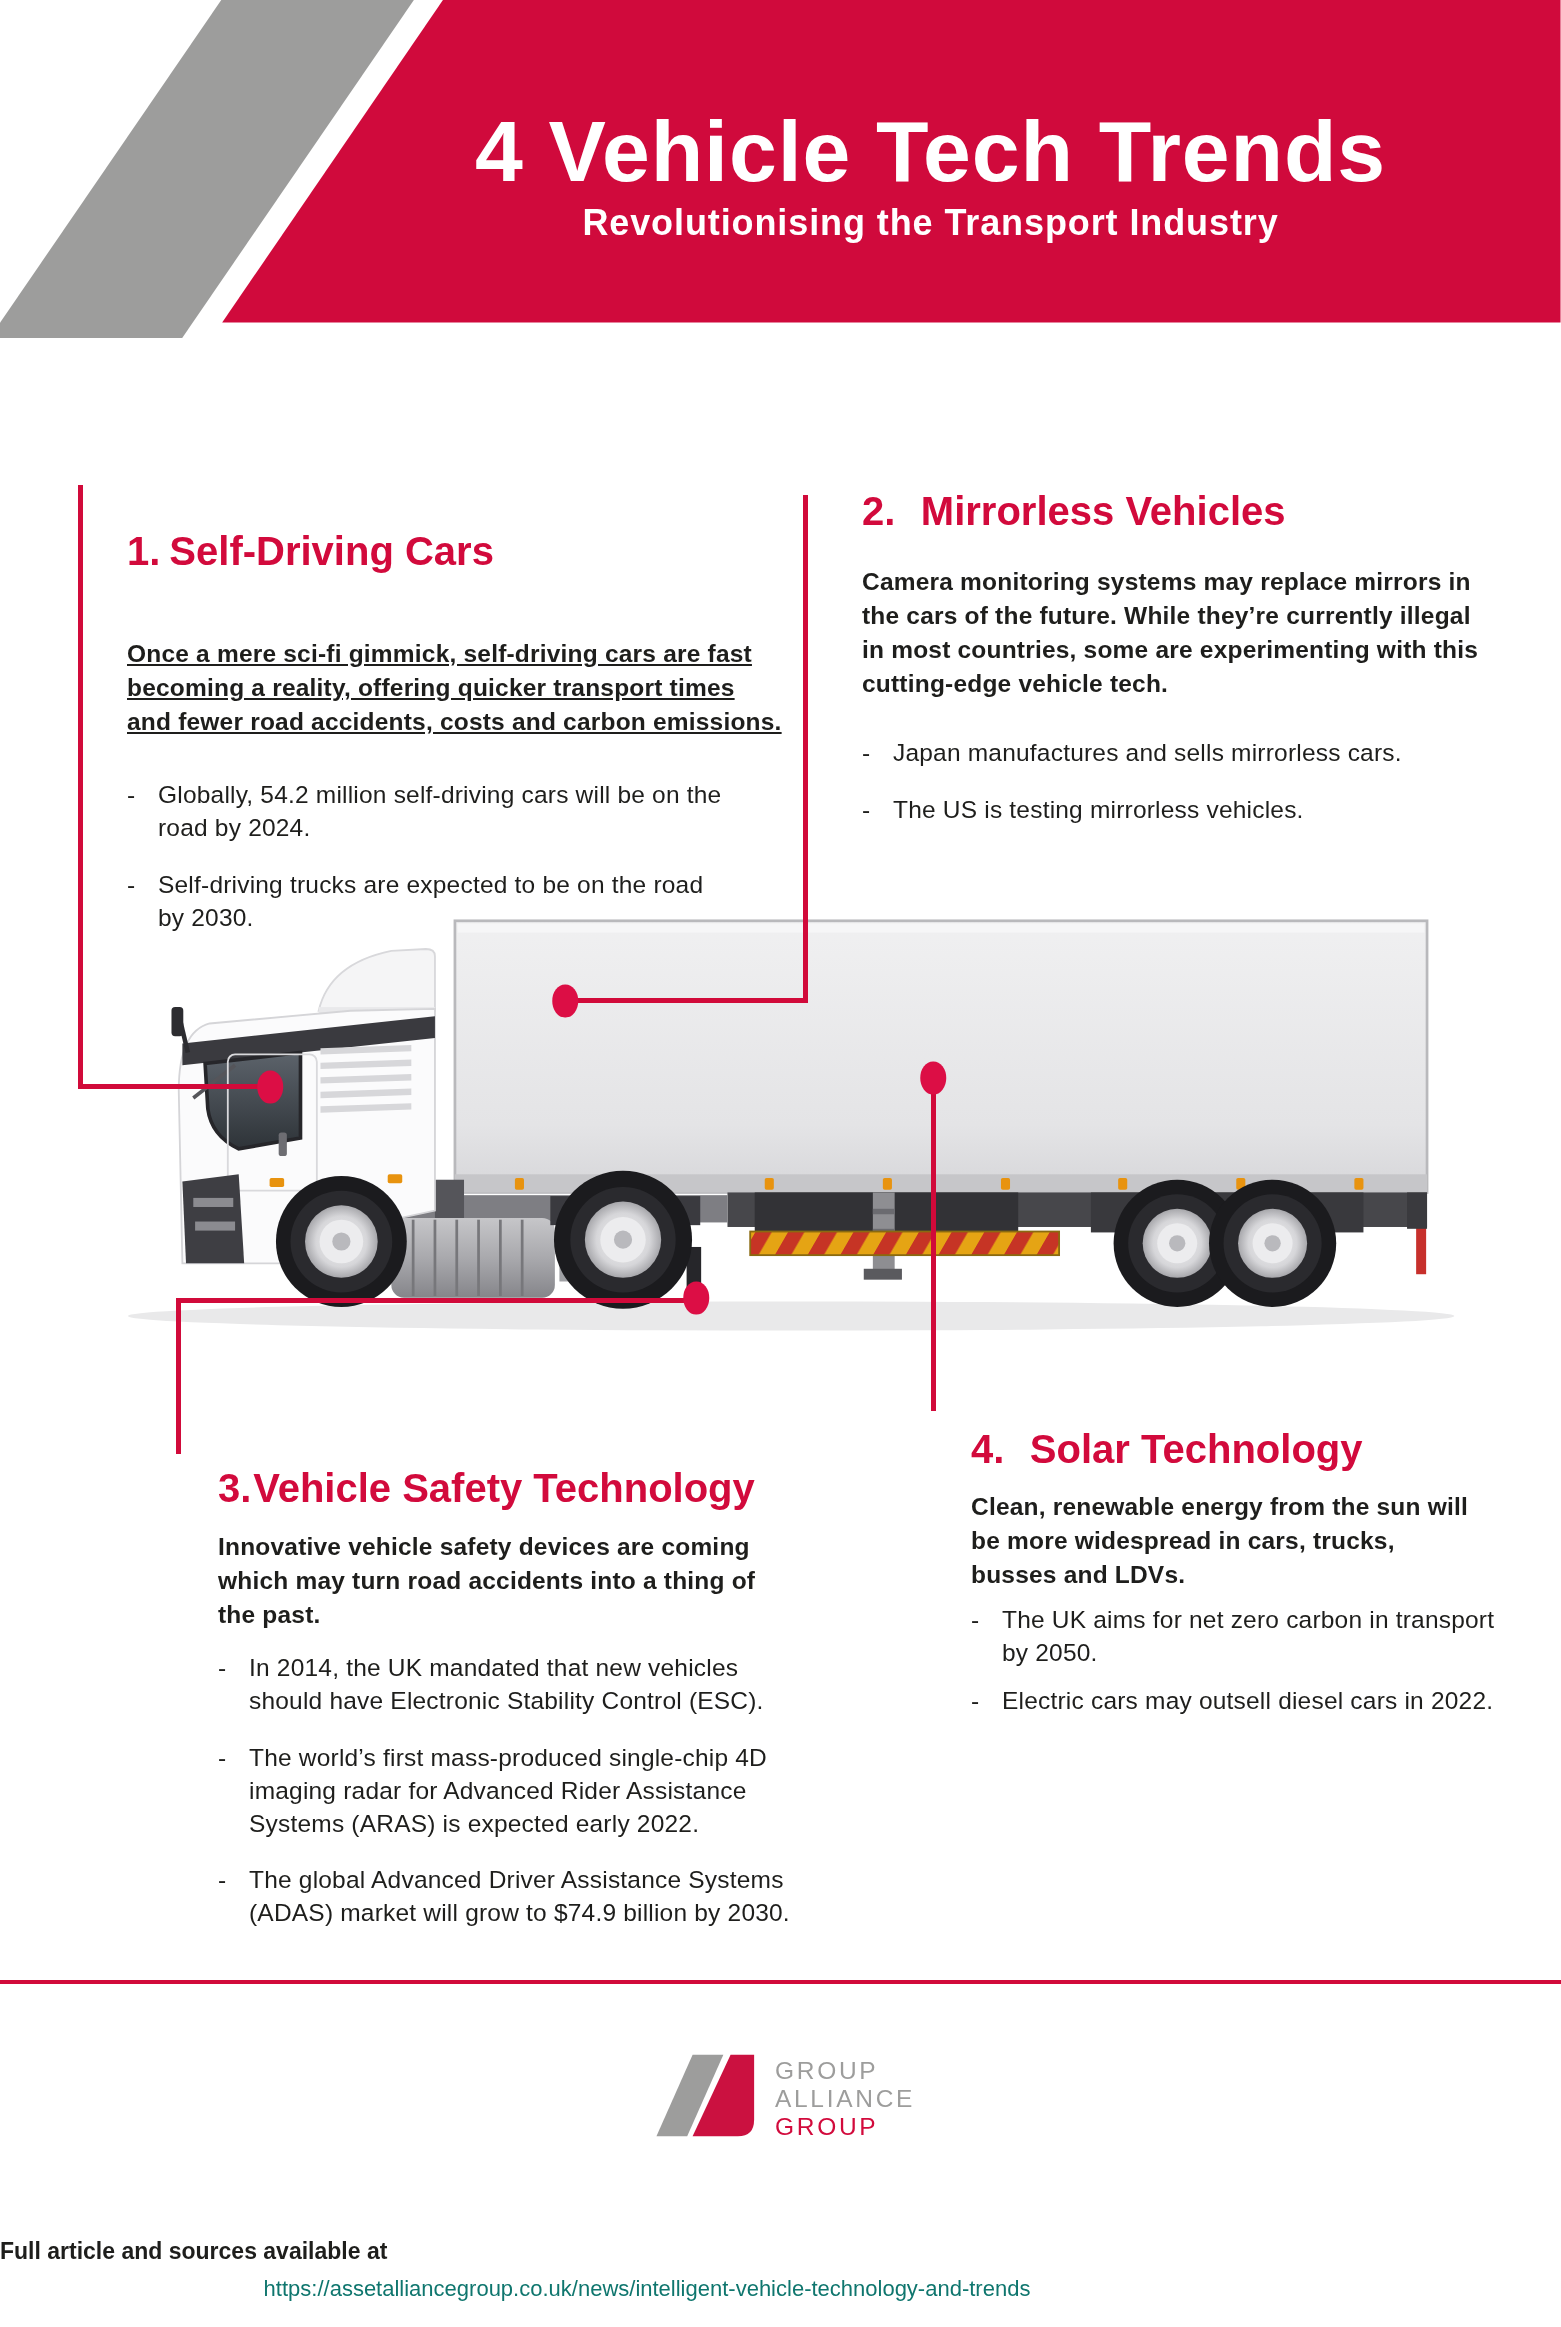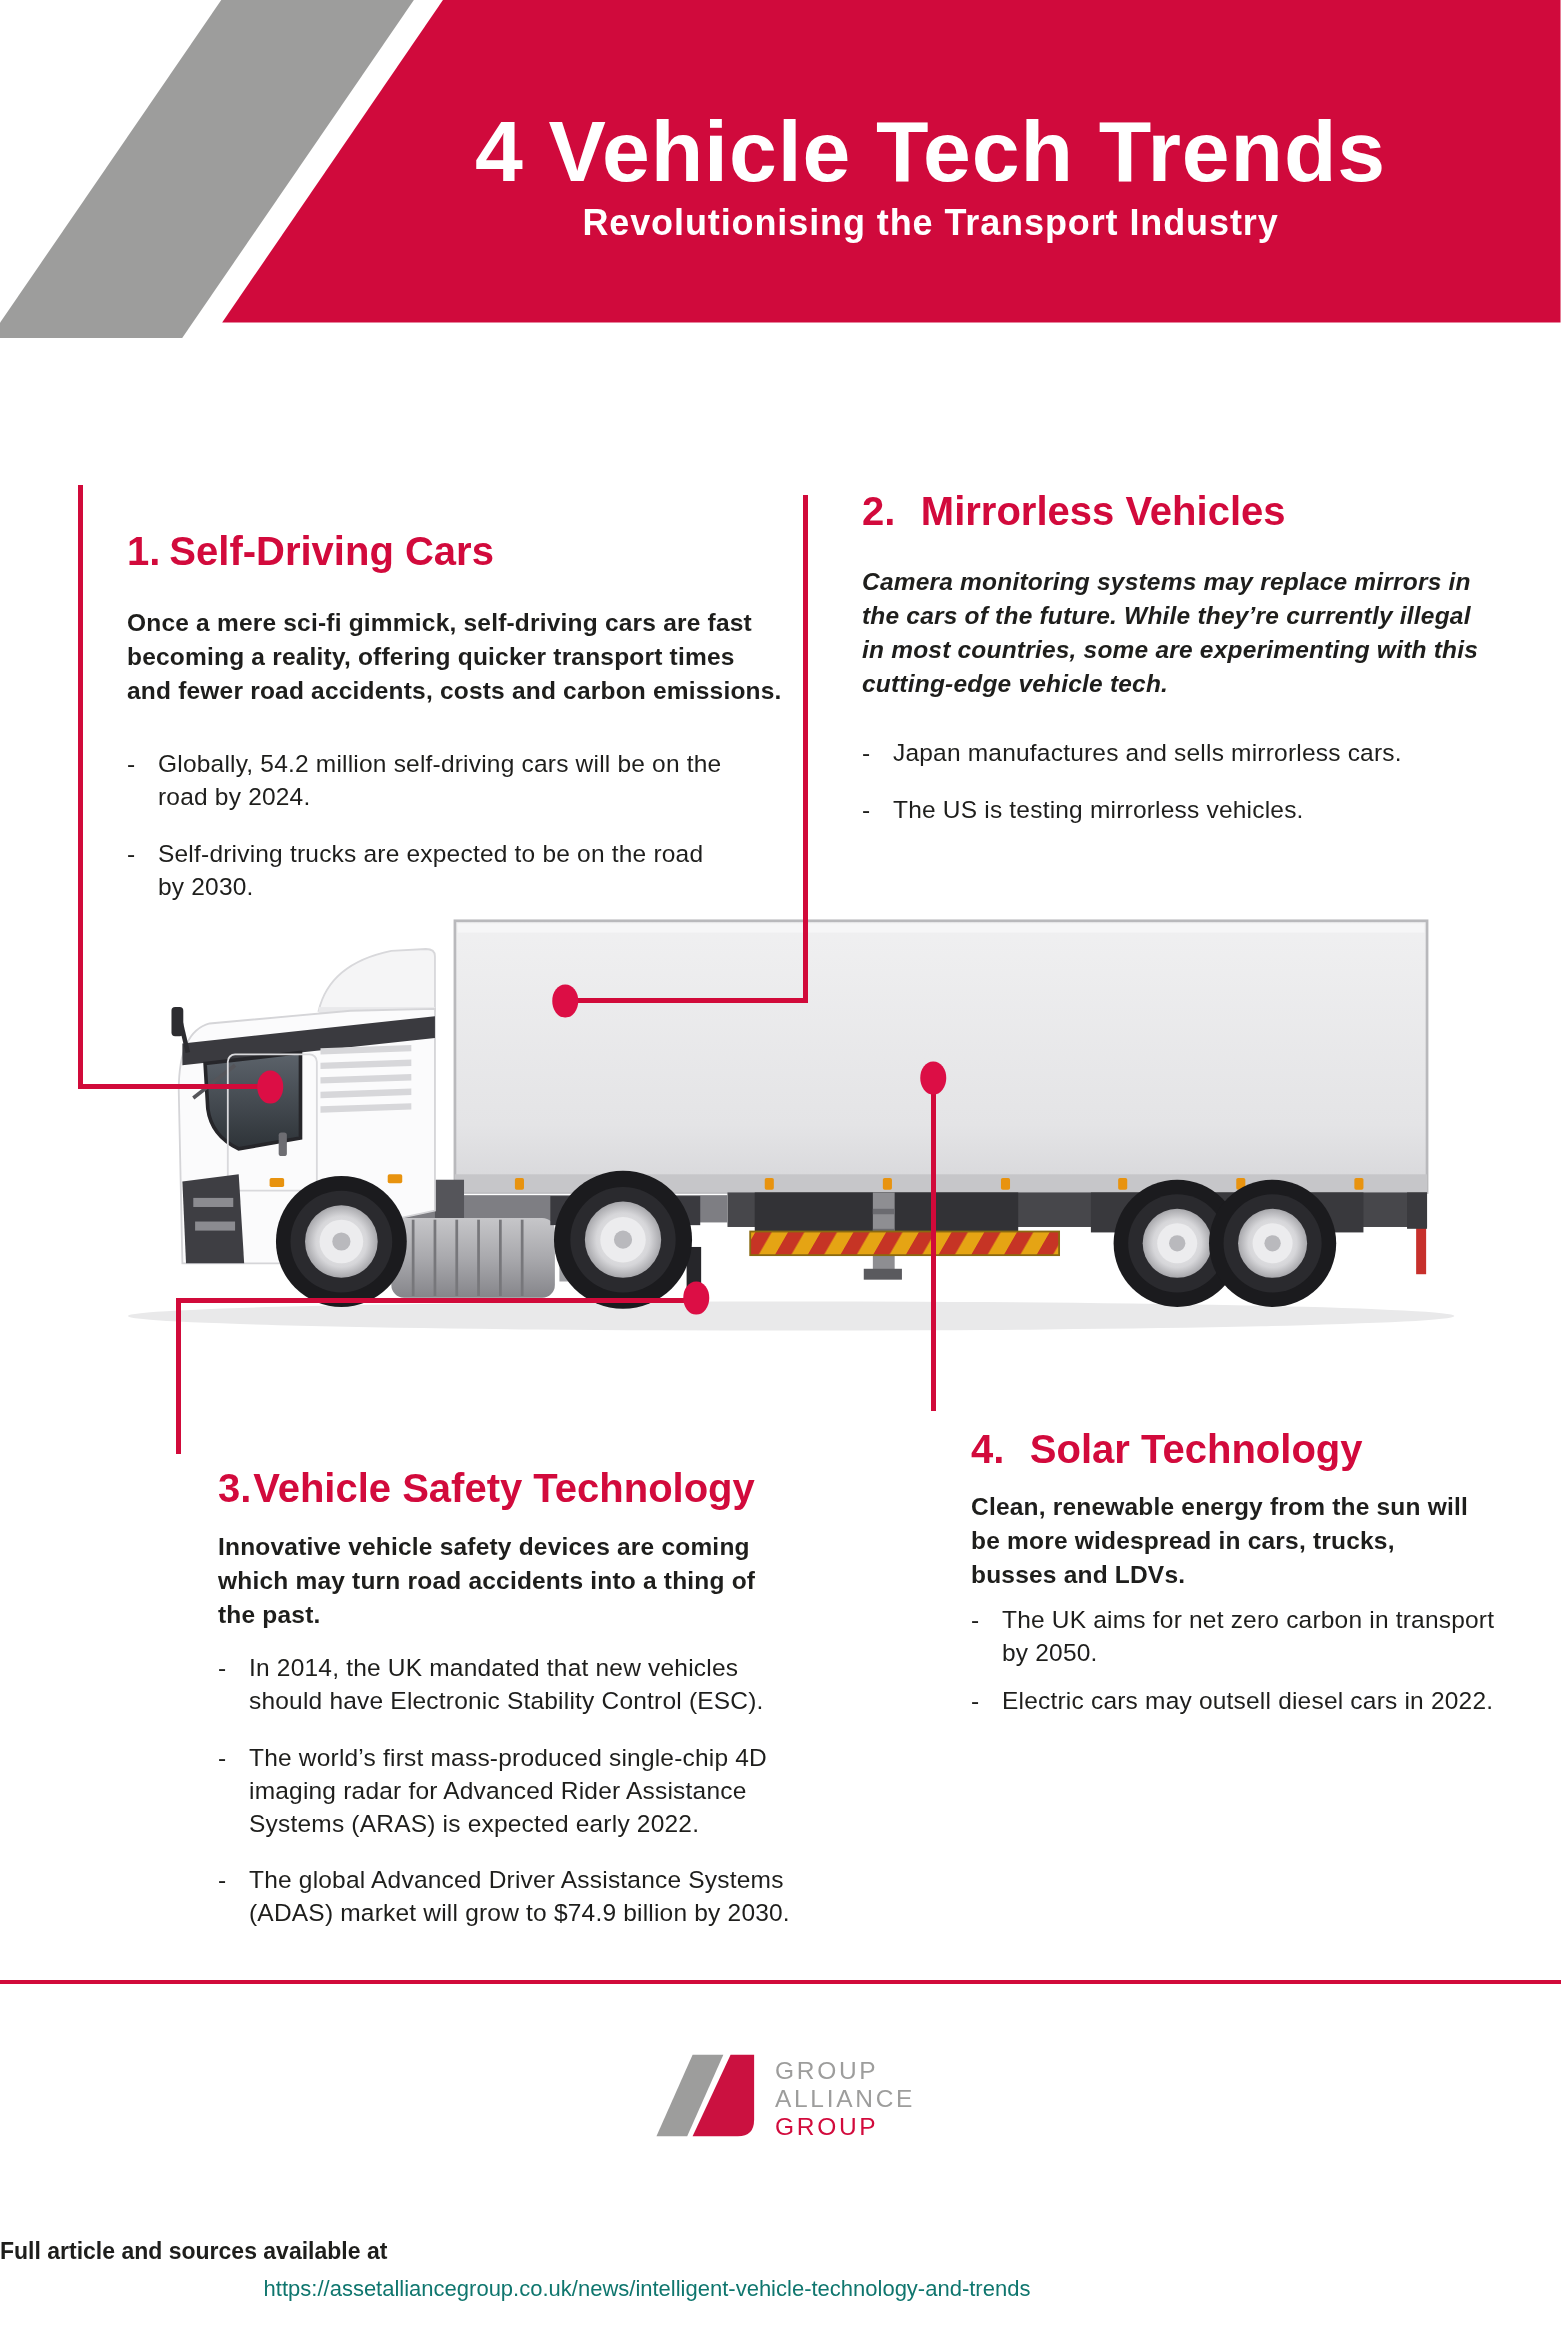--- a/index.html
+++ b/index.html
@@ -188,39 +188,39 @@
 <div class="dot" style="left:696px;top:1298px;"></div>
 
 <div class="vline" style="left:931px;top:1078px;width:4.5px;height:333px;"></div>
 <div class="dot" style="left:933px;top:1078px;"></div>
 
 <div class="sec" style="left:127px;top:529px;width:655px;">
   <h2>
     <span style="margin-right:9px;">1.</span>
     <span>Self-Driving Cars</span>
   </h2>
-  <p class="intro" style="margin-top:32px;width:655px;">Once a mere sci-fi gimmick, self-driving cars are fast becoming a reality, offering quicker transport times and fewer road accidents, costs and carbon emissions.</p>
+  <p class="intro" style="margin-top:63px;width:655px;text-decoration:underline;">Once a mere sci-fi gimmick, self-driving cars are fast becoming a reality, offering quicker transport times and fewer road accidents, costs and carbon emissions.</p>
   <ul style="margin-top:39px;width:600px;">
     <li style="margin-bottom:23.6px;">
       <span class="dash">-</span>
       <span>Globally, 54.2 million self-driving cars will be on the road by 2024.</span>
     </li>
     <li>
       <span class="dash">-</span>
       <span>Self-driving trucks are expected to be on the road by 2030.</span>
     </li>
   </ul>
 </div>
 
 <div class="sec" style="left:862px;top:489px;width:655px;">
   <h2>
     <span style="margin-right:25.5px;">2.</span>
     <span>Mirrorless Vehicles</span>
   </h2>
-  <p class="intro" style="margin-top:31px;width:636px;font-style:italic;">Camera monitoring systems may replace mirrors in the cars of the future. While they’re currently illegal in most countries, some are experimenting with this cutting-edge vehicle tech.</p>
+  <p class="intro" style="margin-top:31px;width:636px;">Camera monitoring systems may replace mirrors in the cars of the future. While they’re currently illegal in most countries, some are experimenting with this cutting-edge vehicle tech.</p>
   <ul style="margin-top:35px;width:636px;">
     <li style="margin-bottom:23.6px;">
       <span class="dash">-</span>
       <span>Japan manufactures and sells mirrorless cars.</span>
     </li>
     <li>
       <span class="dash">-</span>
       <span>The US is testing mirrorless vehicles.</span>
     </li>
   </ul>

